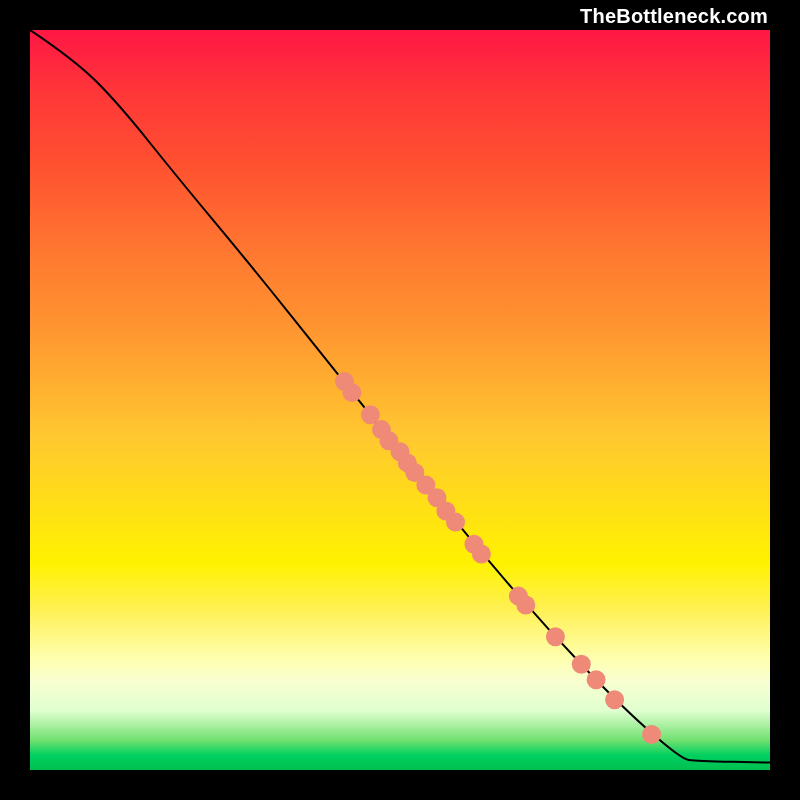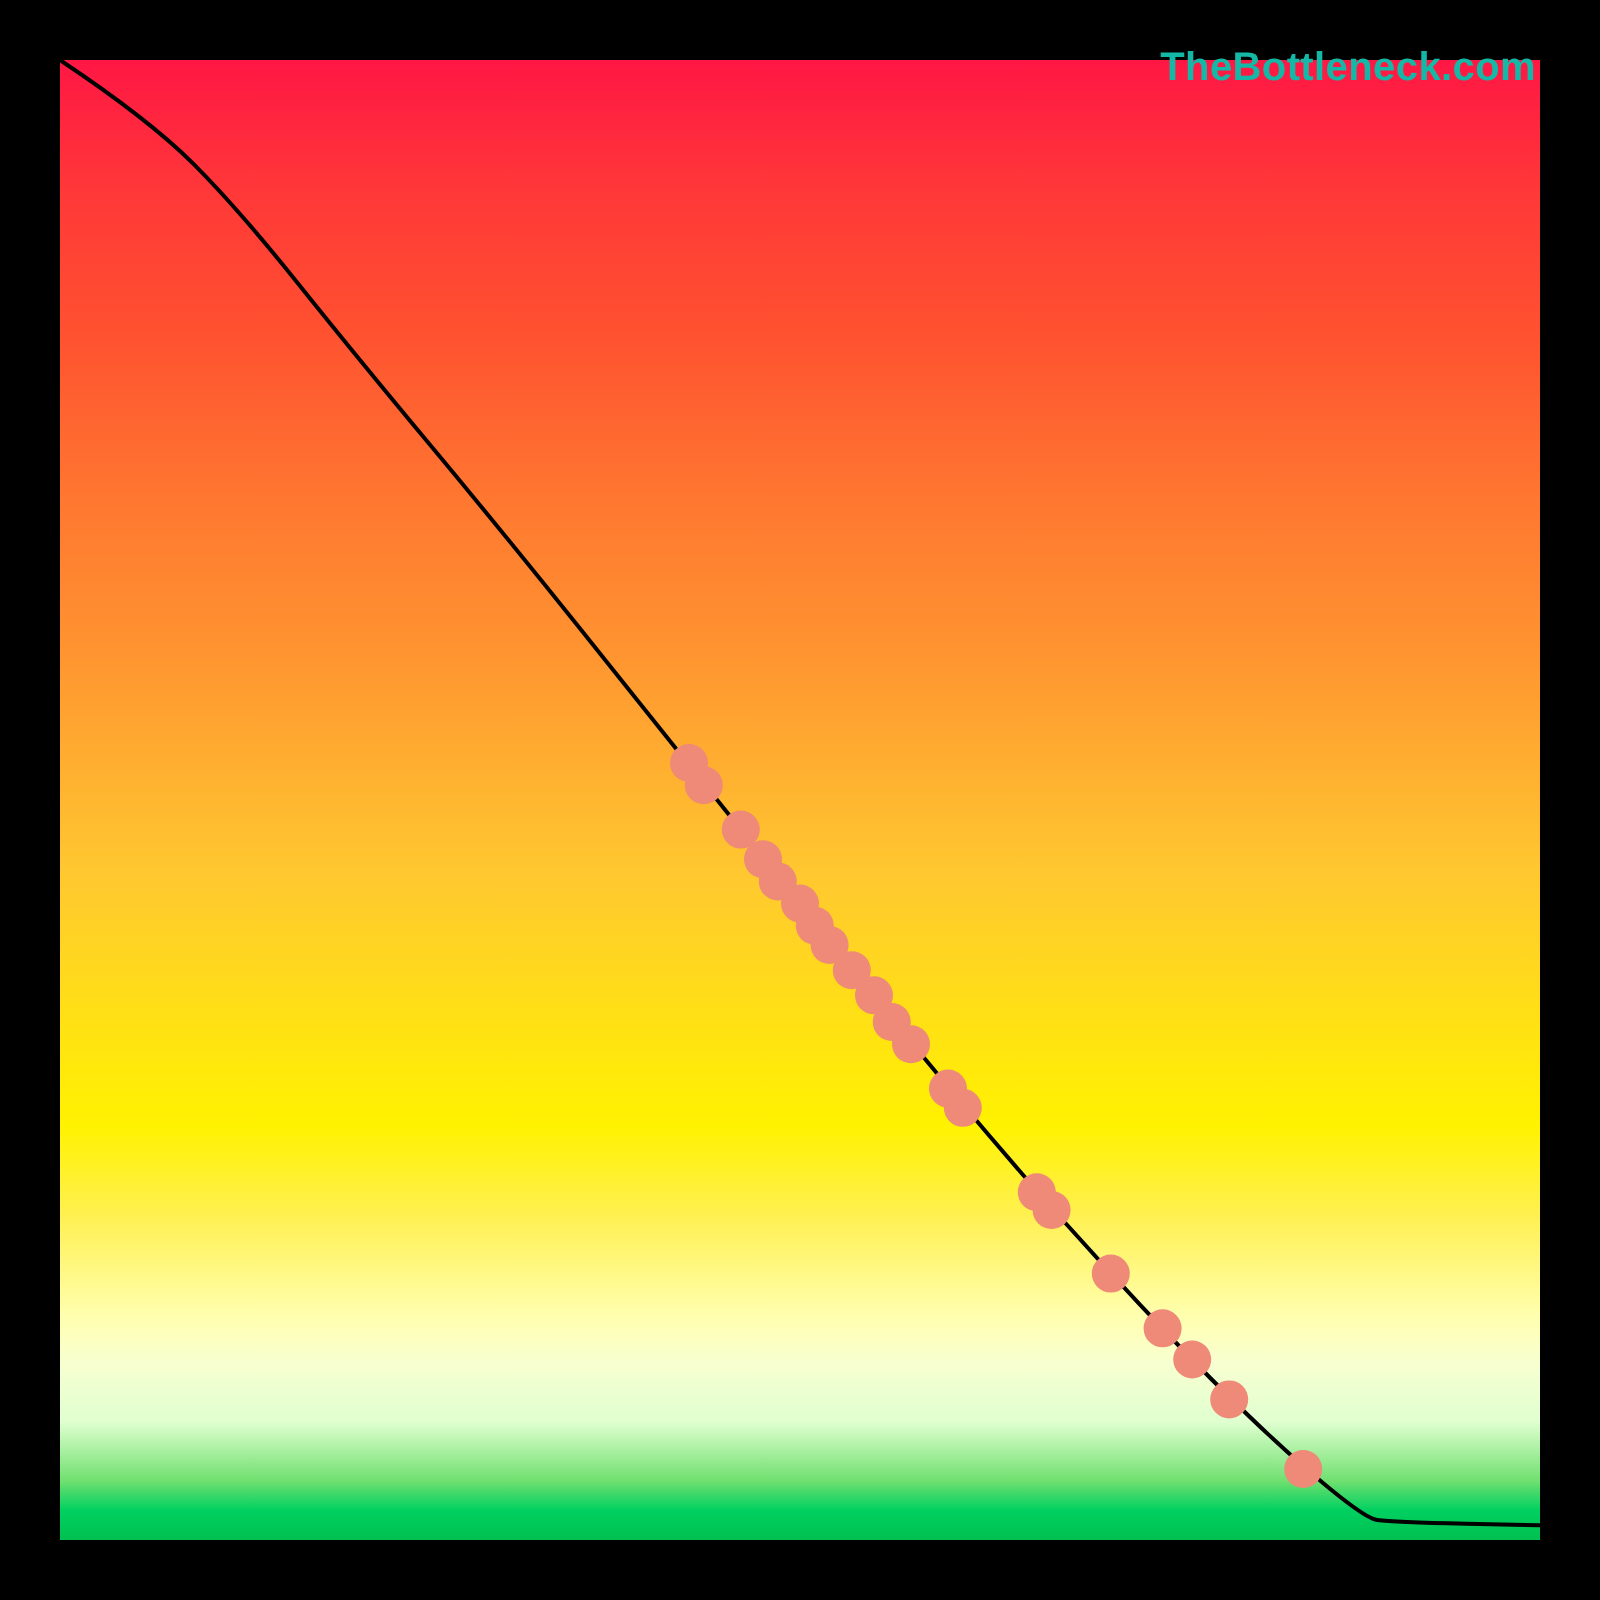--- a/index.html
+++ b/index.html
@@ -40,25 +40,25 @@
       #e0ffd0 92%,
       #70e070 96%,
       #00d060 98%,
       #00c050 100%
     );
   }
 
   .watermark {
     position: absolute;
     right: 32px;
-    top: 23px;
+    top: 5px;
     font-family: Arial, Helvetica, sans-serif;
     font-size: 20px;
     font-weight: 600;
-    color: #14b8a6;
+    color: #ffffff;
     z-index: 50;
     letter-spacing: 0.2px;
   }
 
   svg.curve-layer {
     position: absolute;
     left: 0;
     top: 0;
     width: 740px;
     height: 740px;

